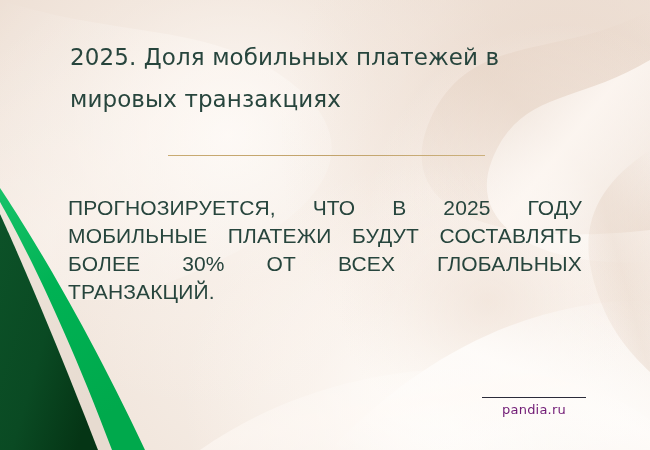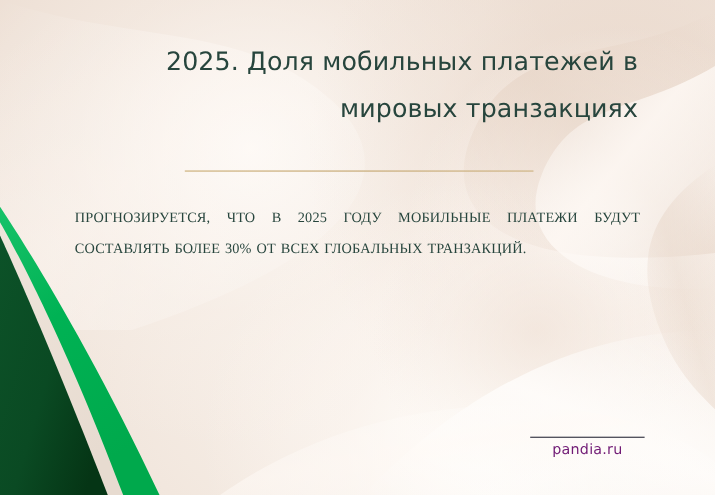--- a/index.html
+++ b/index.html
@@ -79,21 +79,21 @@
     width: 320px;
     height: 300px;
   }
 
   
   .title {
     position: absolute;
     left: 70px;
     top: 36px;
     width: 510px;
-    text-align: right;
+    text-align: left;
     font-family: "DejaVu Sans", sans-serif;
     font-size: 23px;
     line-height: 42px;
     letter-spacing: 0.1px;
     color: #27453d;
     white-space: pre-line;
   }
 
   .divider {
     position: absolute;
@@ -101,26 +101,26 @@
     top: 155px;
     width: 317px;
     height: 1px;
     background: linear-gradient(to right, #c9ab72, #c2a36b 50%, #cbb07c);
   }
 
   
   .body-text {
     position: absolute;
     left: 68px;
-    top: 184px;
+    top: 194px;
     width: 514px;
     text-align: justify;
     text-align-last: left;
-    font-family: Liberation Serif, serif;
-    font-size: 13px;
+    font-family: Liberation Sans, sans-serif;
+    font-size: 21px;
     line-height: 28px;
     letter-spacing: 0.15px;
     color: #27453d;
     word-spacing: 1px;
   }
 
   
   .footer {
     position: absolute;
     left: 478px;

